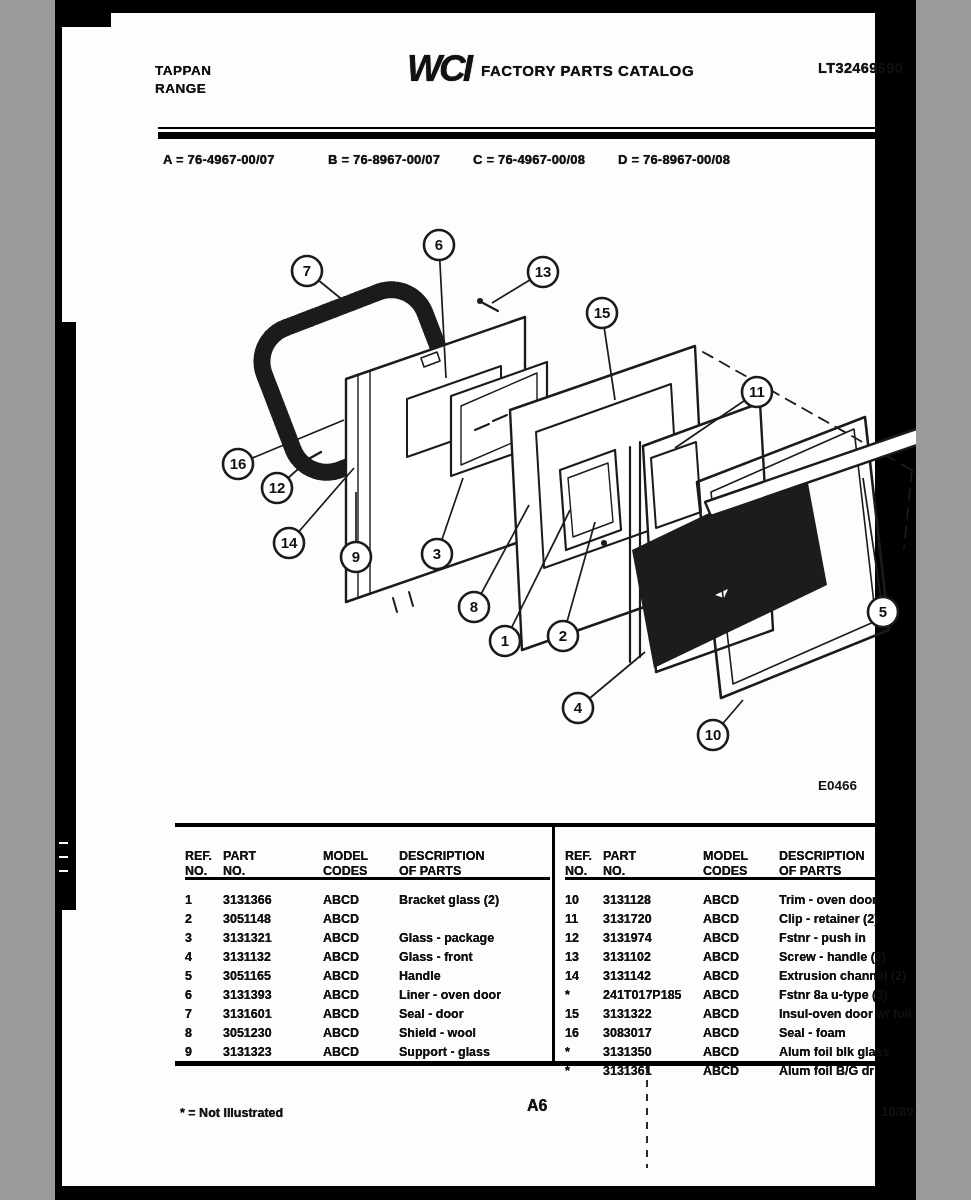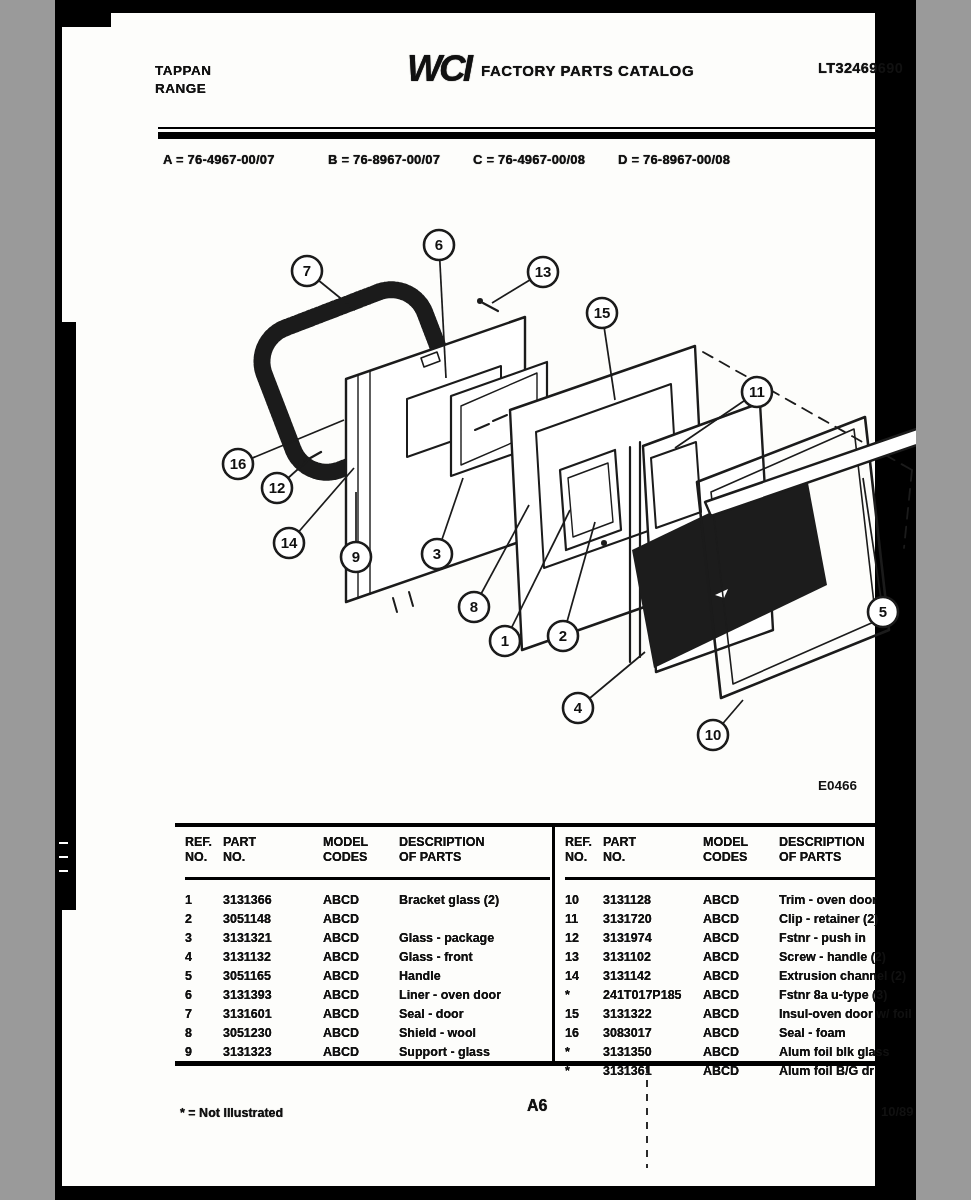--- a/index.html
+++ b/index.html
@@ -36,21 +36,21 @@
   
   .diagram{position:absolute;left:0;top:225px;}
   .diagram text{font-family:"Liberation Sans",sans-serif;}
   
   .ptable{
     position:absolute;left:120px;top:823px;width:758px;height:243px;
     border-top:4px solid #000;border-bottom:5px solid #000;
     font-weight:bold;text-shadow:0 0 .5px #000;
   }
   .ptable .divider{position:absolute;left:377px;top:0;bottom:0;width:3px;background:#000;}
-  .thead{position:absolute;top:0;height:53px;border-bottom:3px solid #000;padding-top:8px;}
+  .thead{position:absolute;top:0;height:53px;border-bottom:3px solid #000;padding-top:22px;}
   .tbody{position:absolute;top:64px;}
   .half-l{left:10px;width:365px;}
   .half-r{left:390px;width:362px;}
   .trow,.hrow{display:grid;grid-template-columns:38px 100px 76px 152px;}
   .trow span{font-size:12.5px;line-height:19px;white-space:normal;}
   .hrow div{font-size:12.5px;line-height:15px;}
   .c-ref{text-align:left;}
   
   .foot-note{position:absolute;left:125px;top:1106px;font-size:12.5px;font-weight:bold;text-shadow:0 0 .7px #000;}
   .foot-page{position:absolute;left:472px;top:1097px;font-size:16px;font-weight:bold;text-shadow:0 0 .7px #000;}

